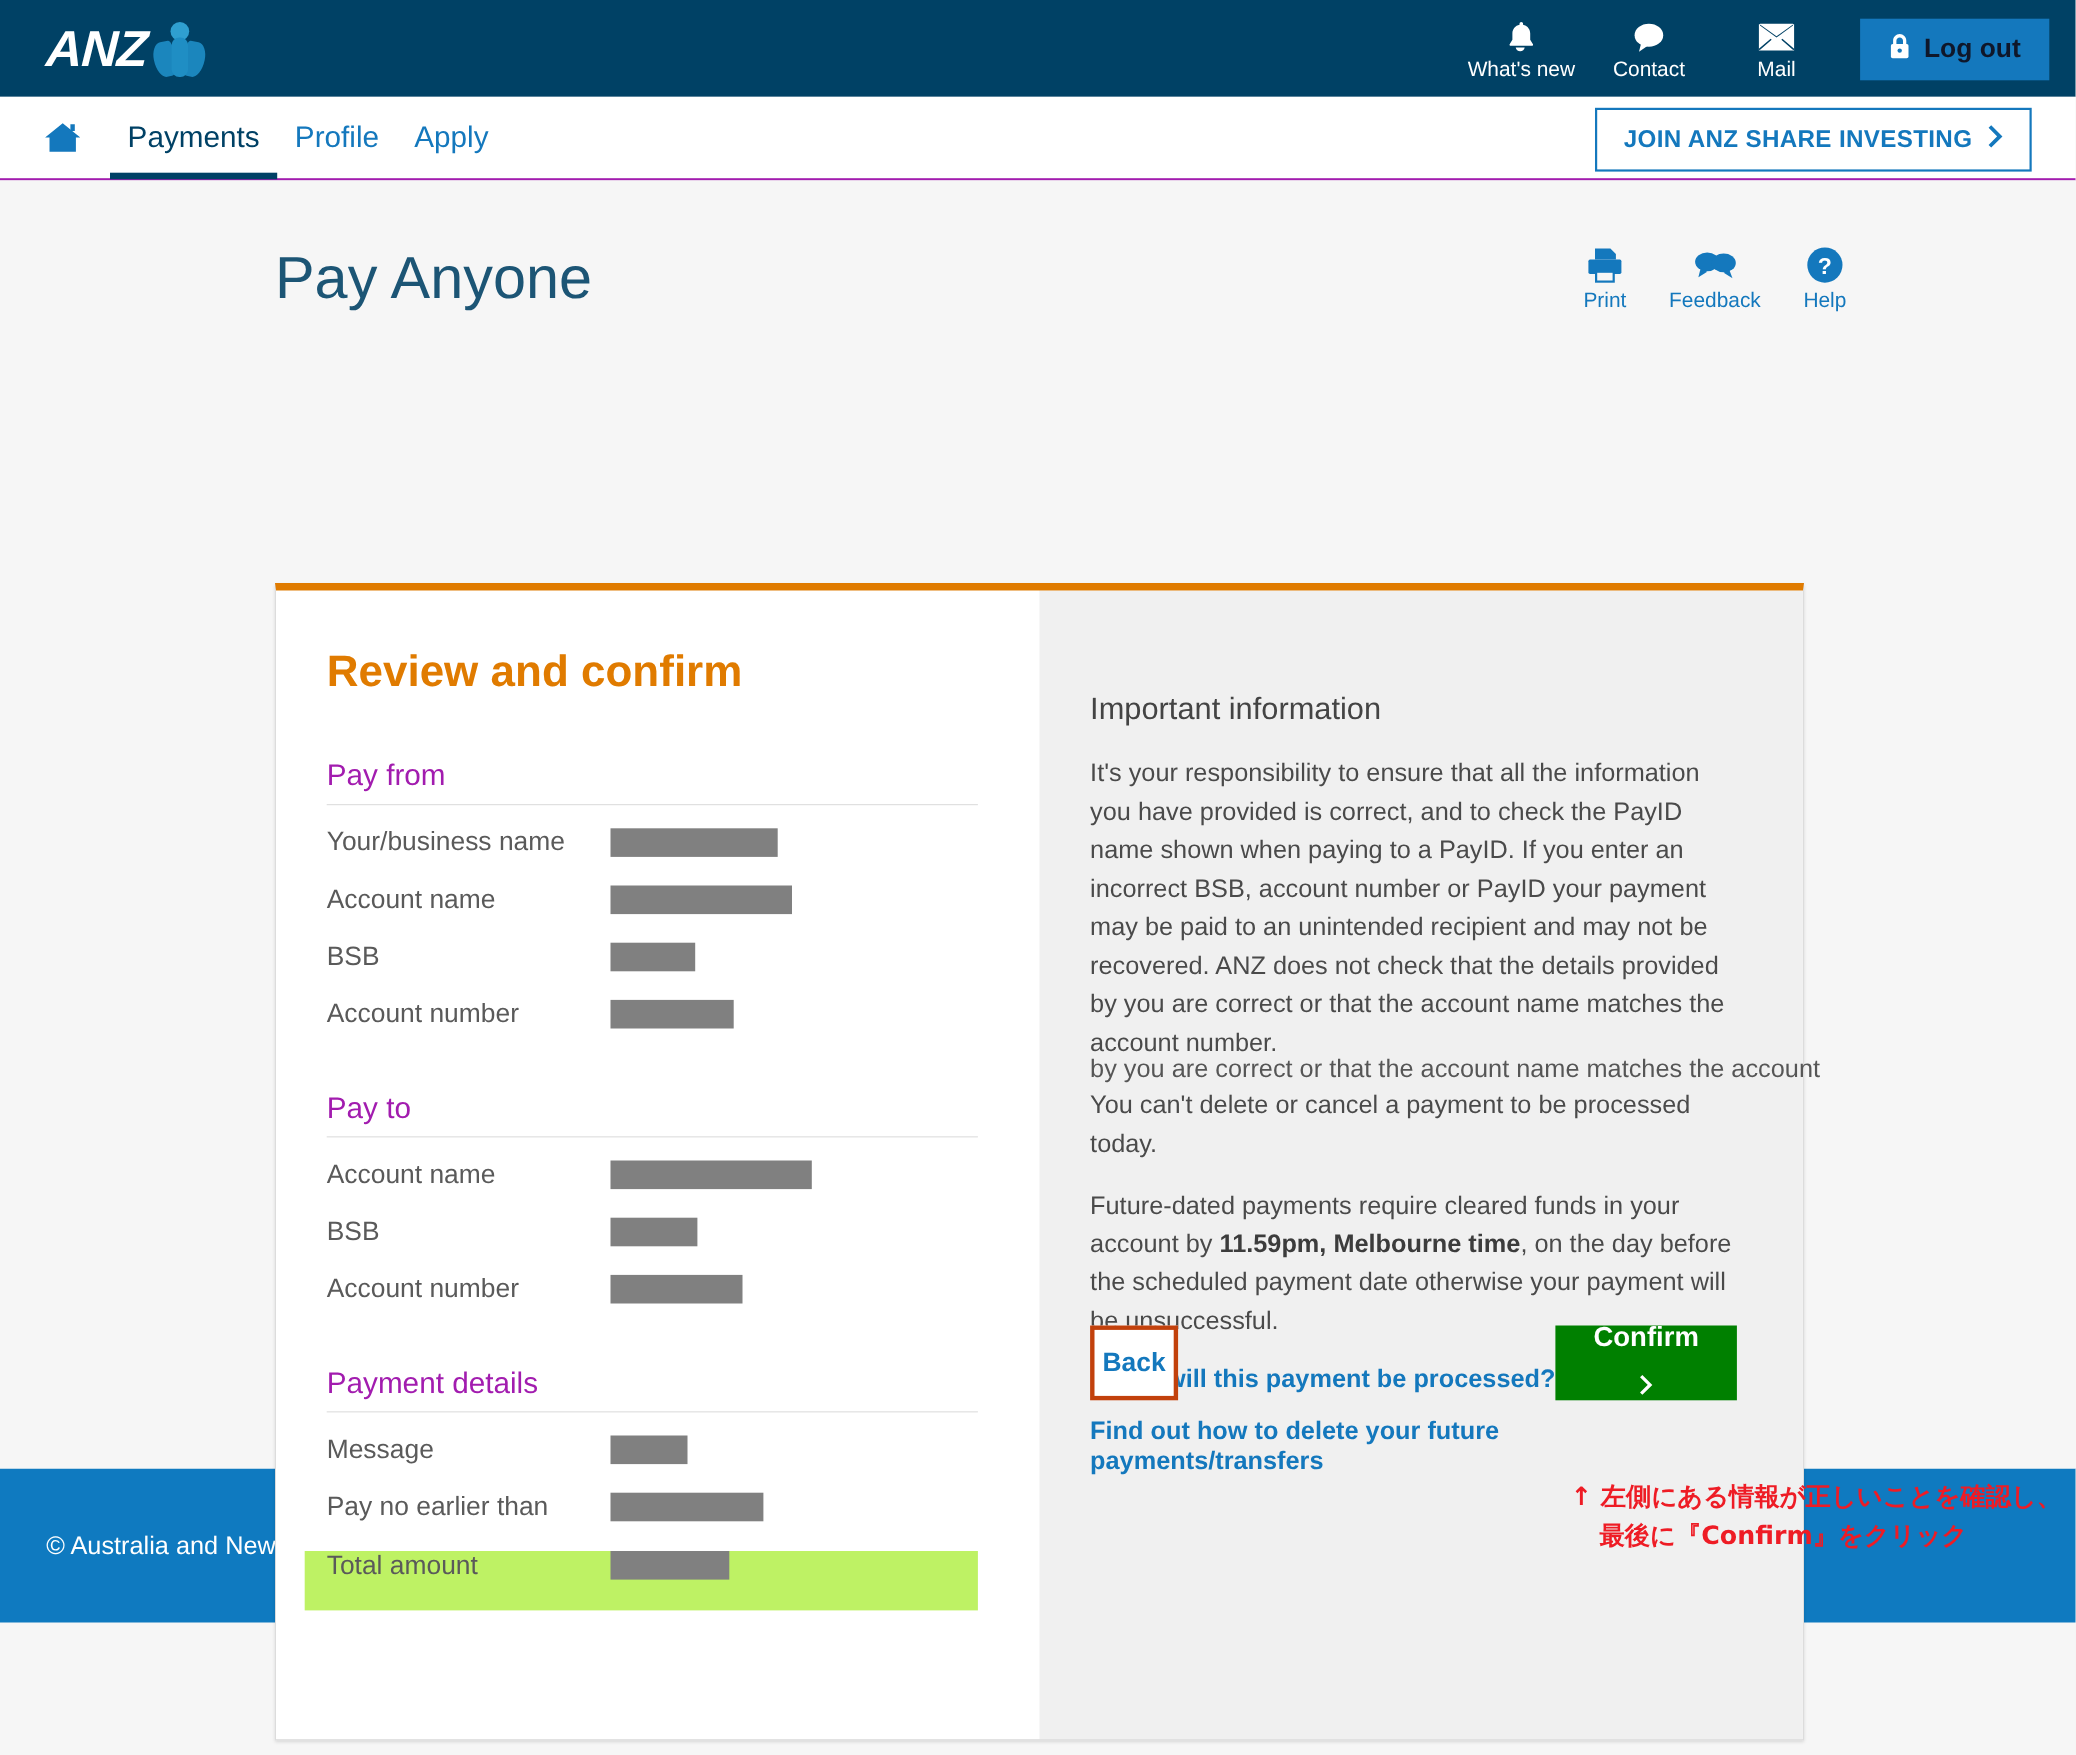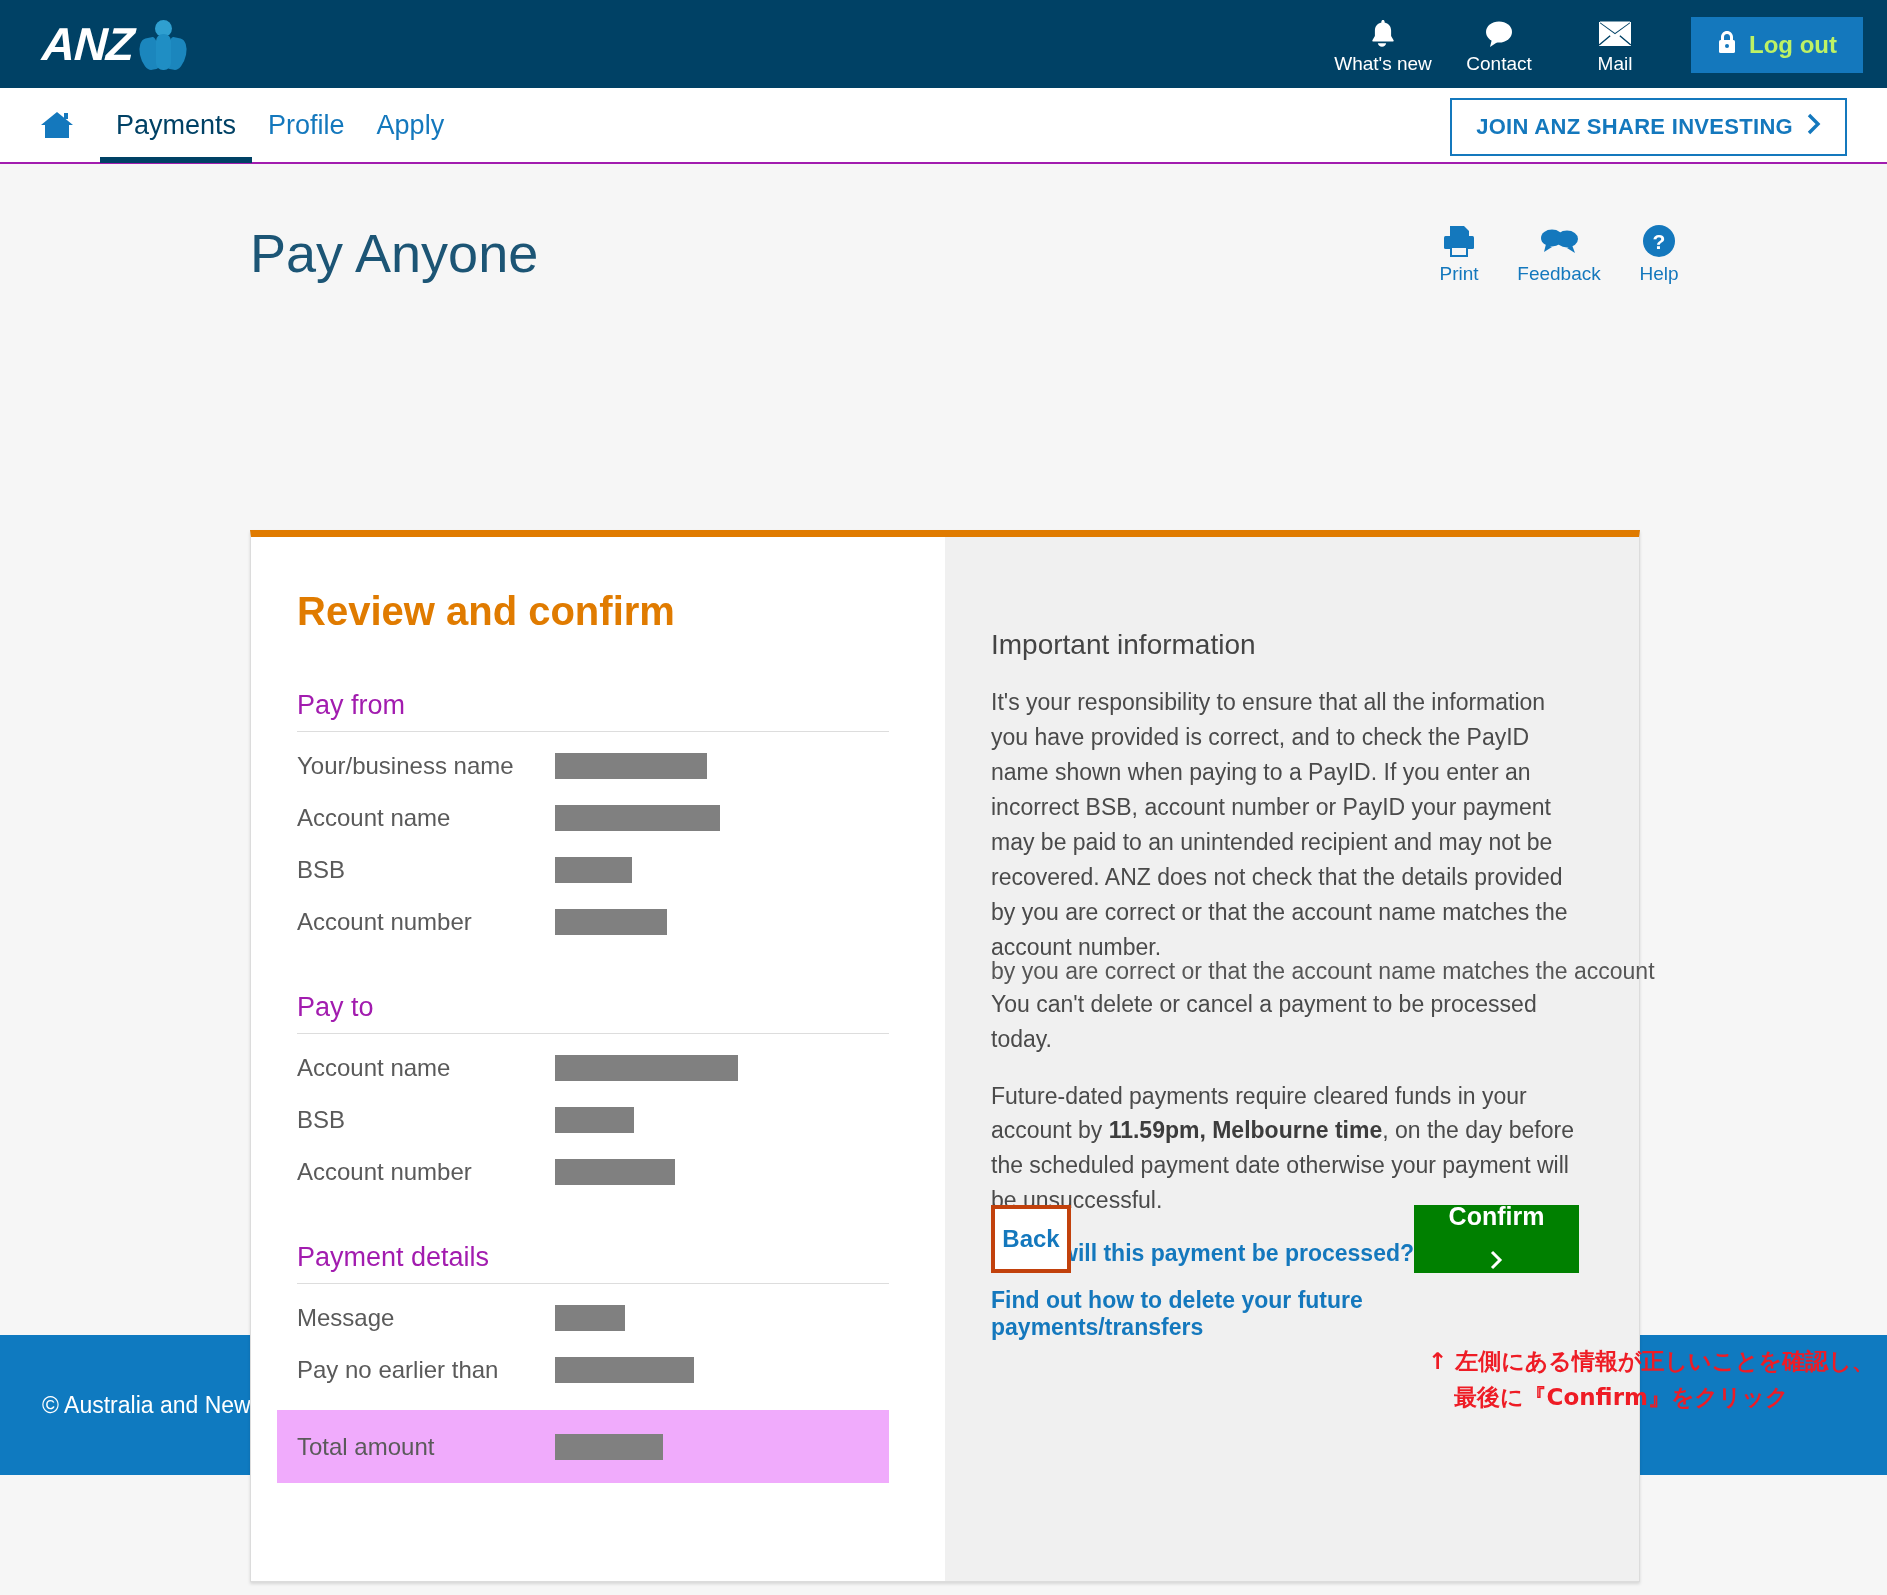--- a/index.html
+++ b/index.html
@@ -86,21 +86,21 @@
     font-size: 19px;
     margin-top: 2px;
     color: #ffffff;
     white-space: nowrap;
   }
   .logout-btn {
     margin-left: 18px;
     margin-top: 4px;
     height: 56px;
     background: #1478bd;
-    color: #bef264;
+    color: #0f172a;
     border: none;
     padding: 0 26px;
     font-size: 24px;
     font-weight: bold;
     display: flex;
     align-items: center;
     gap: 12px;
     cursor: pointer;
     font-family: "Liberation Sans", sans-serif;
   }
@@ -239,27 +239,27 @@
   .row .k {
     width: 258px;
     font-size: 24px;
     color: #5a5a5a;
   }
   .redact {
     height: 26px;
     background: #808080;
   }
   .row.total {
-    background: #f0abfc;
-    height: 73px;
+    background: #bef264;
+    height: 54px;
     margin-top: 14px;
     padding-left: 20px;
     margin-left: -20px;
     width: calc(100% + 20px);
-    align-items: center;
+    align-items: flex-start;
   }
   .row.total .k { color: #5a5a5a; }
   .gap { height: 44px; }
 
   
   .ri-h {
     font-size: 28px;
     color: #444444;
     margin-bottom: 24px;
   }

